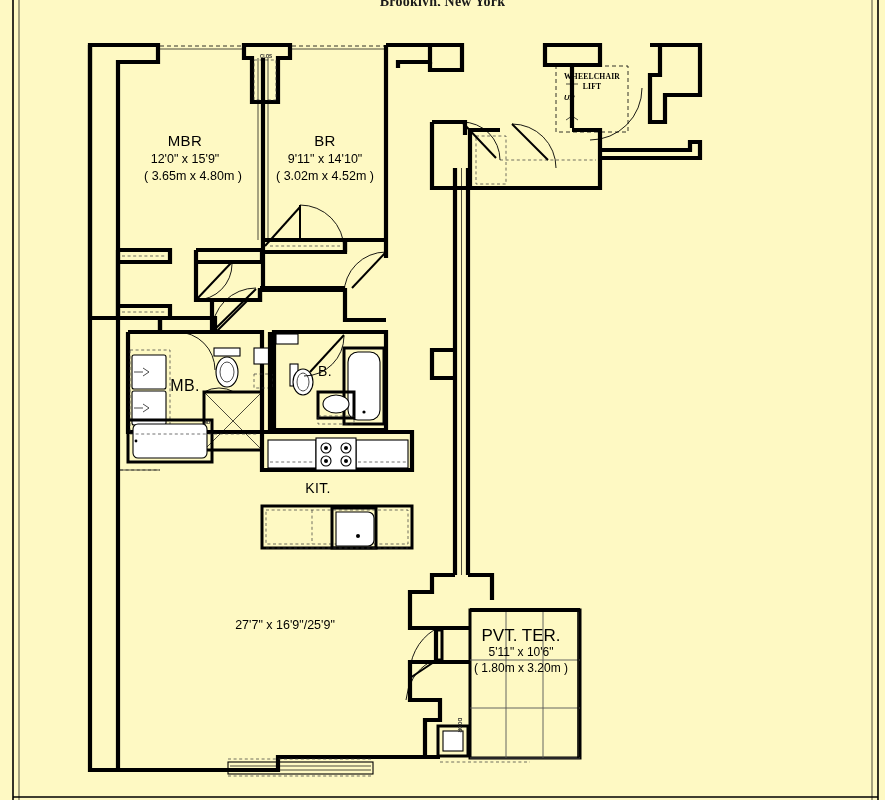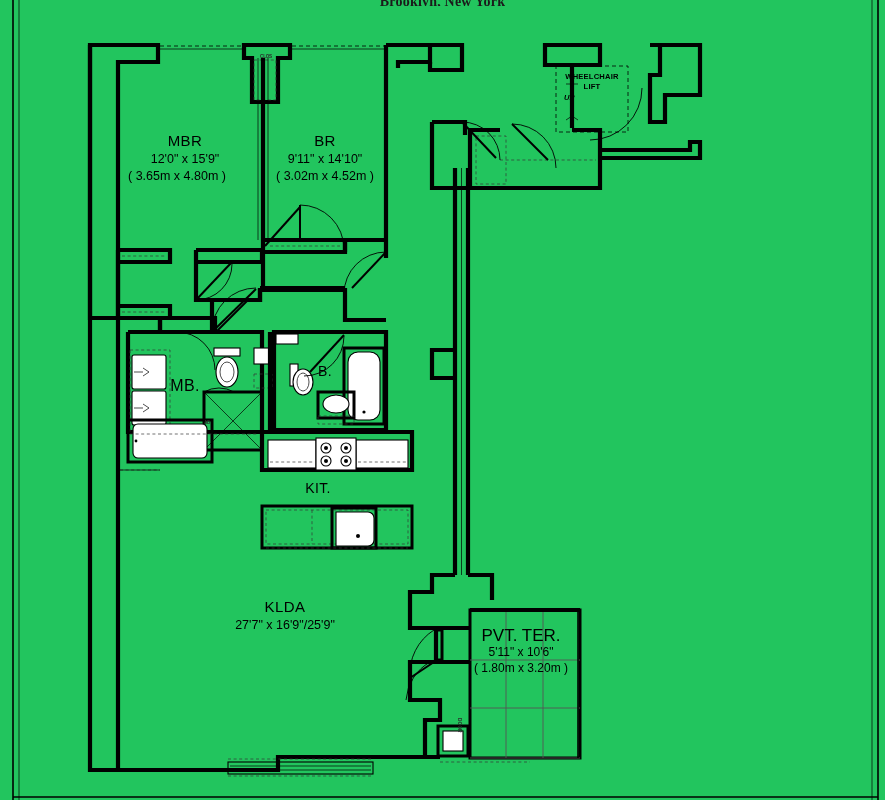--- a/index.html
+++ b/index.html
@@ -13,21 +13,21 @@
     height: 800px;
     overflow: hidden;
     font-family: "Liberation Sans", sans-serif;
     position: relative;
   }
   #plan-root {
     position: absolute;
     left: 0; top: 0;
     width: 885px;
     height: 800px;
-    background: #22c55e;
+    background: #fef9c3;
   }
   #plan-svg {
     display: block;
     width: 885px;
     height: 800px;
   }
   .hdr {
     position: absolute;
     top: -6px;
     left: 0;
@@ -61,20 +61,21 @@
   }
   .lbl-small {
     font-size: 11px;
     font-weight: 400;
   }
   .lbl-lift {
     font-size: 7.6px;
     font-weight: 700;
     letter-spacing: 0.2px;
     line-height: 1.25;
+    font-family: Liberation Serif, serif;
   }
   .lbl-up {
     font-size: 7.6px;
     font-weight: 700;
     font-style: italic;
   }
   .lbl-microtext {
     font-size: 4.6px;
     font-weight: 700;
     color: #2a2a2a;
@@ -350,27 +351,26 @@
 
     <g>
       <line class="dsh2" x1="120" y1="470" x2="160" y2="470"></line>
       <line class="hair" x1="118" y1="470" x2="160" y2="470"></line>
     </g>
 
   </svg>
 
   <div class="lbl lbl-room-name" style="left:120px; top:132px; width:130px;">MBR</div>
   <div class="lbl lbl-dim" style="left:110px; top:152px; width:150px;">12'0" x 15'9"</div>
-  <div class="lbl lbl-dim" style="left:102px; top:169px; width:150px;">( 3.65m x 4.80m )</div>
+  <div class="lbl lbl-dim" style="left:118px; top:169px; width:150px;">( 3.65m x 4.80m )</div>
 
   <div class="lbl lbl-room-name" style="left:266px; top:132px; width:118px;">BR</div>
   <div class="lbl lbl-dim" style="left:258px; top:152px; width:134px;">9'11" x 14'10"</div>
   <div class="lbl lbl-dim" style="left:258px; top:169px; width:134px;">( 3.02m x 4.52m )</div>
 
-  <div class="lbl lbl-room-name" style="left:195px; top:598px; width:180px;">KLDA</div>
   <div class="lbl lbl-dim" style="left:175px; top:618px; width:220px;">27'7" x 16'9"/25'9"</div>
 
   <div class="lbl lbl-small" style="left:466px; top:626px; width:110px; font-size:17px;">PVT. TER.</div>
   <div class="lbl lbl-small" style="left:460px; top:645px; width:122px; font-size:12px;">5'11" x 10'6"</div>
   <div class="lbl lbl-small" style="left:457px; top:661px; width:128px; font-size:12px;">( 1.80m x 3.20m )</div>
 
   <div class="lbl lbl-room-name" style="left:155px; top:377px; width:60px; font-size:16px;">MB.</div>
 
   <div class="lbl lbl-room-name" style="left:305px; top:363px; width:40px; font-size:14px;">B.</div>
 

